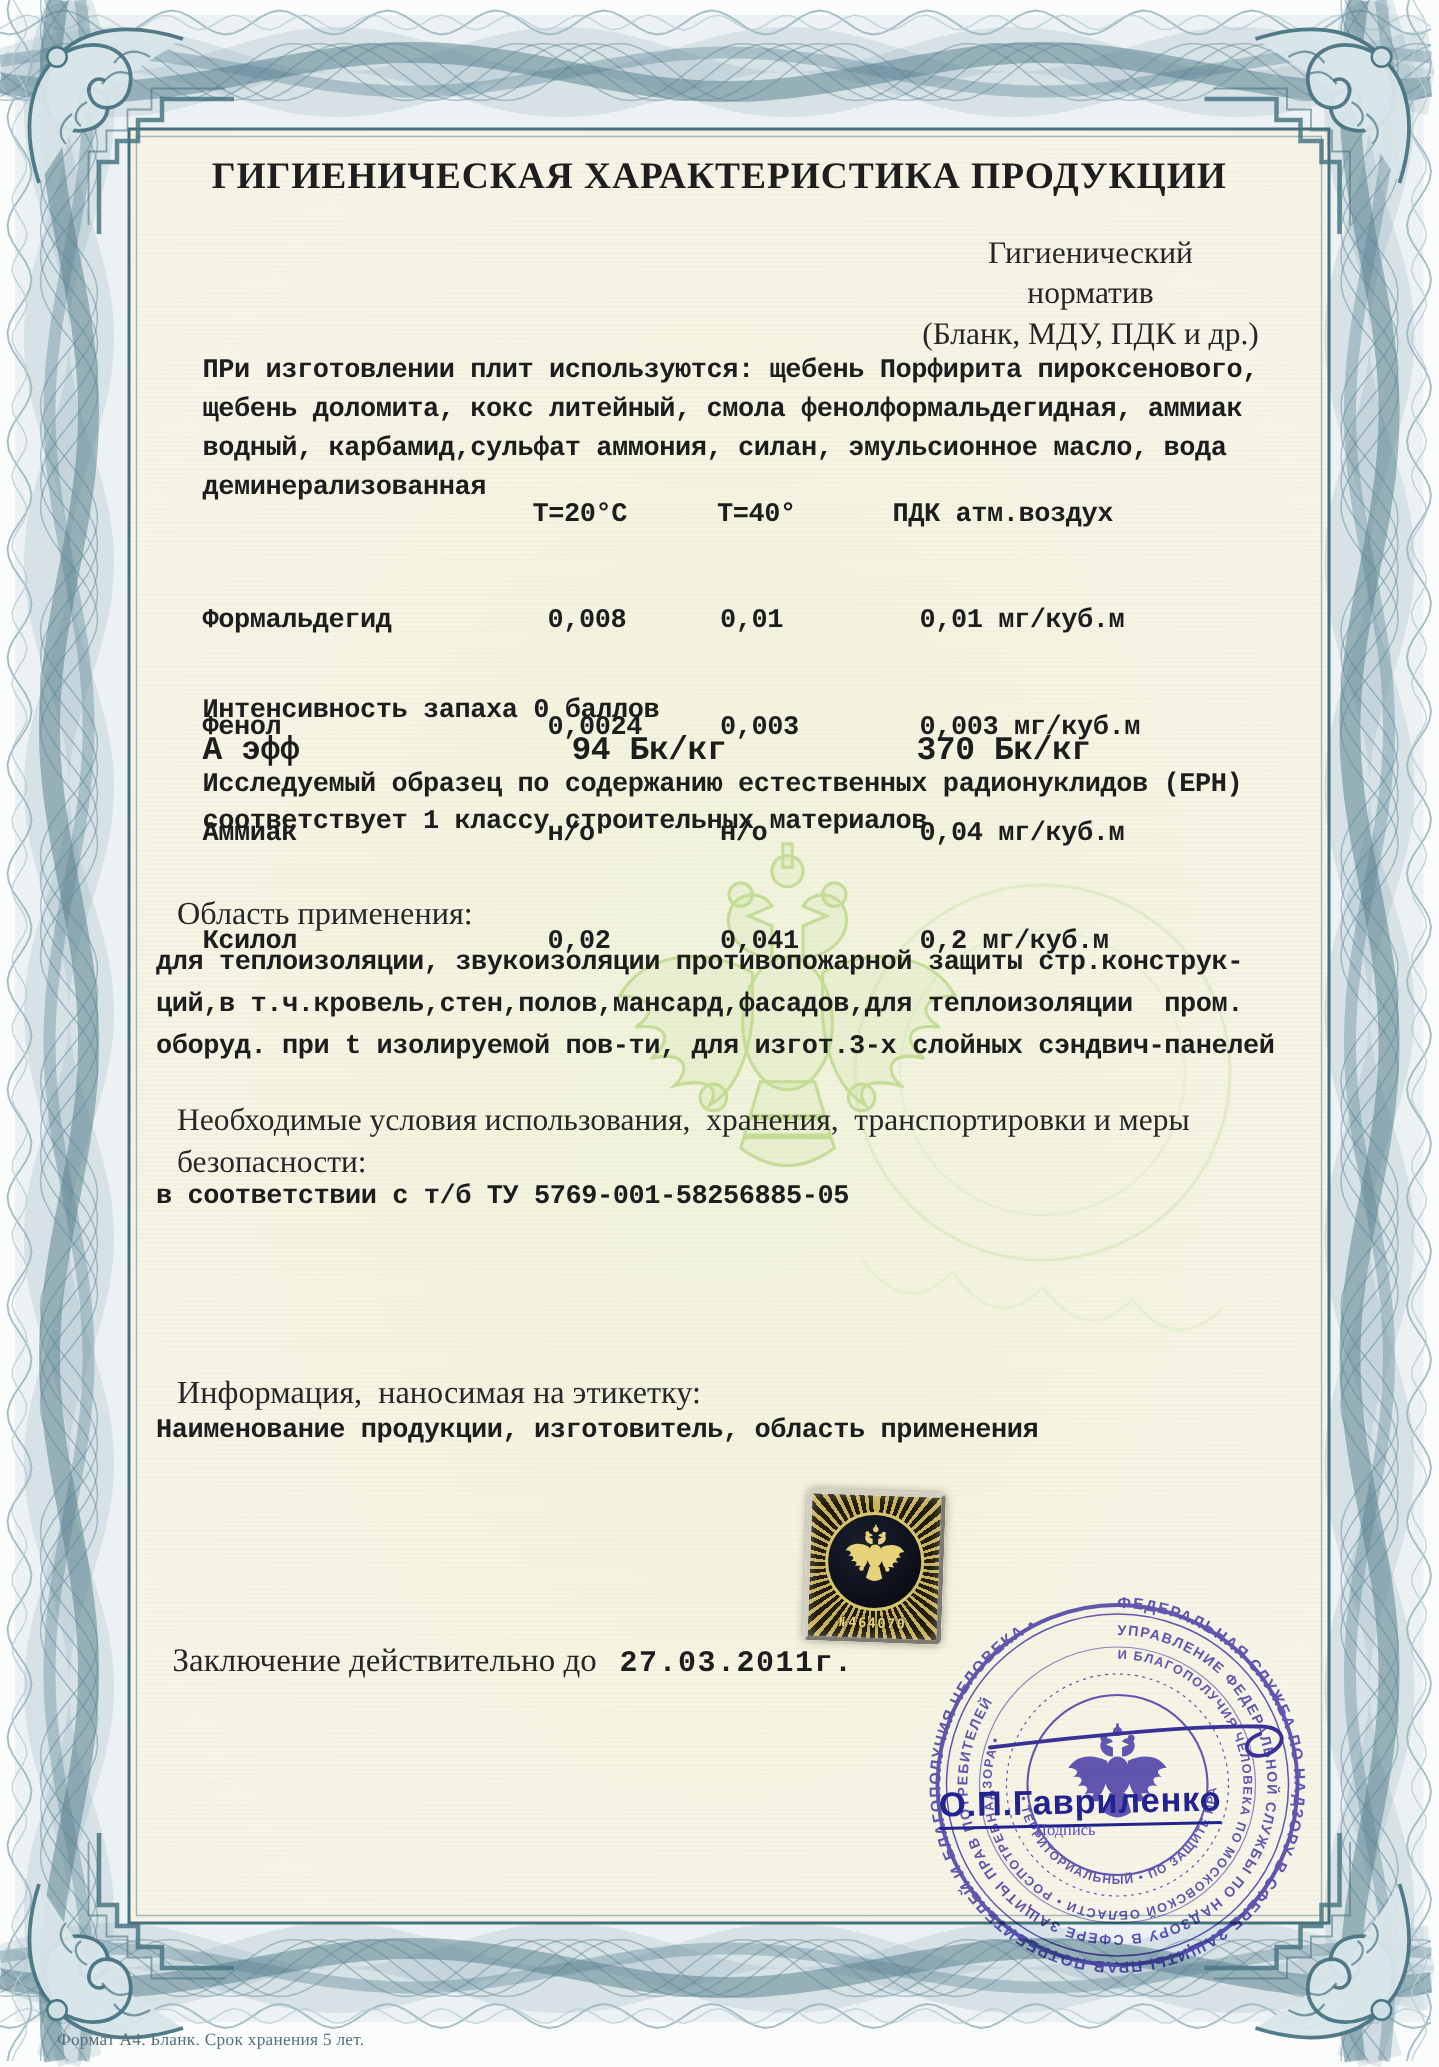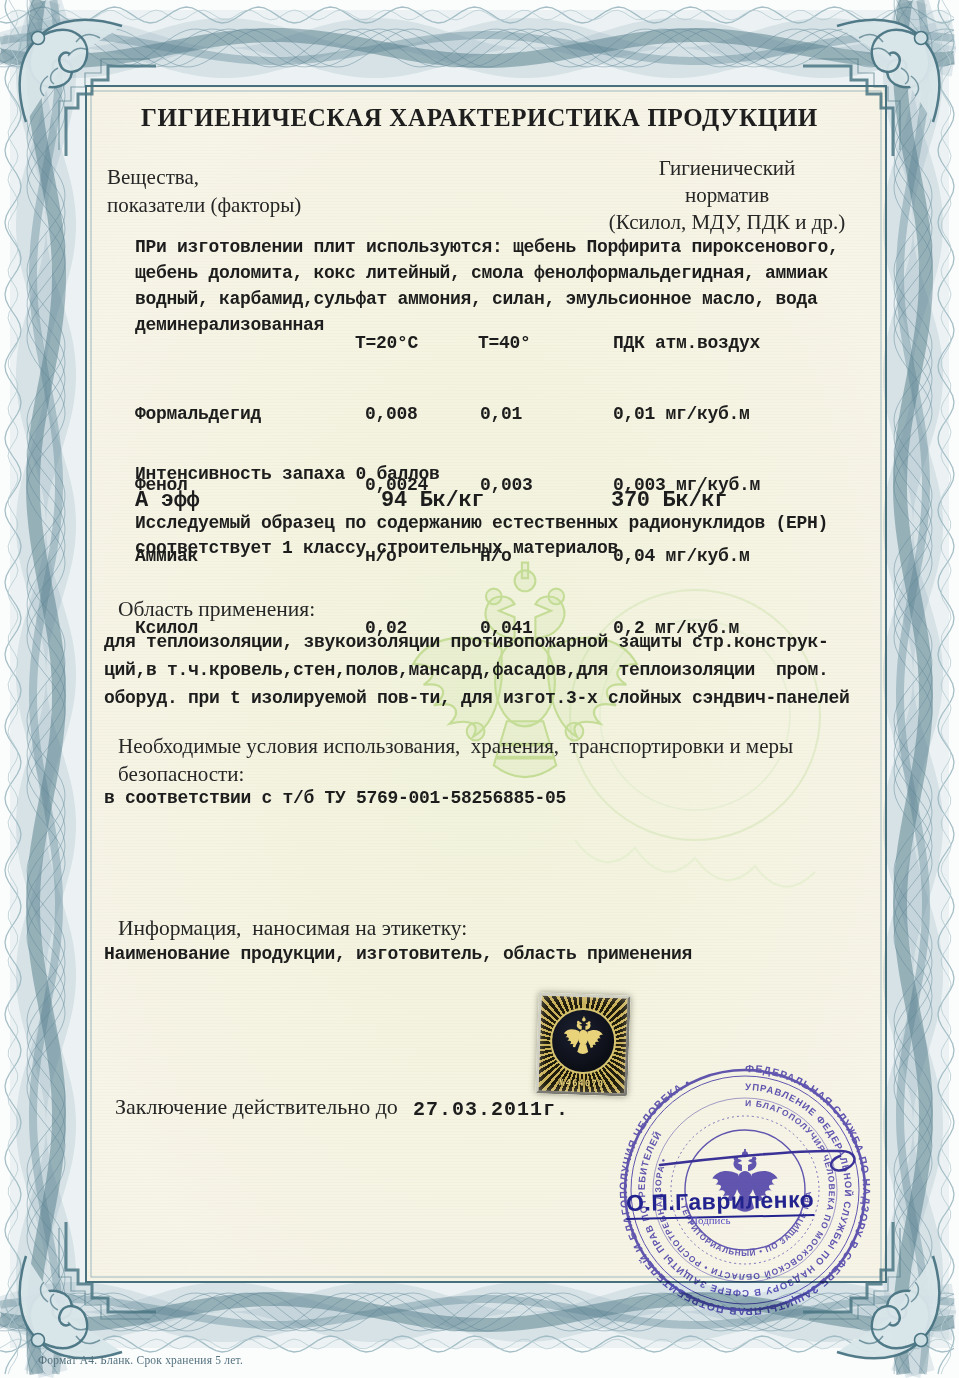--- a/index.html
+++ b/index.html
@@ -168,36 +168,34 @@
 
   <svg id="wm-svg" class="layer" viewBox="0 0 959 1378">
     <circle cx="695" cy="715" r="125" fill="none" stroke="#dce8c2" stroke-width="2" opacity=".8"></circle>
     <circle cx="695" cy="715" r="95" fill="none" stroke="#e2ecce" stroke-width="1.5" opacity=".8"></circle>
     <path d="M575,840 q30,40 60,8 q30,42 60,10 q30,40 60,8 q28,38 60,6" fill="none" stroke="#e6eecf" stroke-width="2" opacity=".9"></path>
     <use href="#eagle" class="use-wm" x="395" y="560" width="260" height="286"></use>
   </svg>
 
   <div class="abs serif title">ГИГИЕНИЧЕСКАЯ ХАРАКТЕРИСТИКА ПРОДУКЦИИ</div>
 
-  <div class="abs serif hdr-left"><span>Вещества,</span>
-<span>показатели (факторы)</span></div>
 
   <div class="abs serif hdr-right"><span>Гигиенический</span>
 <span>норматив</span>
-<span>(Ксилол, МДУ, ПДК и др.)</span></div>
+<span>(Бланк, МДУ, ПДК и др.)</span></div>
 
   <div class="abs mono comp"><span>ПРи изготовлении плит используются: щебень Порфирита пироксенового,</span>
 <span>щебень доломита, кокс литейный, смола фенолформальдегидная, аммиак</span>
 <span>водный, карбамид,сульфат аммония, силан, эмульсионное масло, вода</span>
 <span>деминерализованная</span></div>
 
   <div class="thead mono">
     <span class="abs mono" style="left:355px">Т=20°С</span>
     <span class="abs mono" style="left:478px">Т=40°</span>
-    <span class="abs mono" style="left:613px">ПДК атм.воздух</span>
+    <span class="abs mono" style="left:595px">ПДК атм.воздух</span>
   </div>
 
   <div class="abs mono tbl">
     <div class="row"><span class="c0">Формальдегид</span><span class="c1">0,008</span><span class="c2">0,01</span><span>0,01 мг/куб.м</span></div>
     <div class="row"><span class="c0">Фенол</span><span class="c1">0,0024</span><span class="c2">0,003</span><span>0,003 мг/куб.м</span></div>
     <div class="row"><span class="c0">Аммиак</span><span class="c1">н/о</span><span class="c2">н/о</span><span>0,04 мг/куб.м</span></div>
     <div class="row"><span class="c0">Ксилол</span><span class="c1">0,02</span><span class="c2">0,041</span><span>0,2 мг/куб.м</span></div>
   </div>
 
   <div class="abs mono odor">Интенсивность запаха 0 баллов</div>

